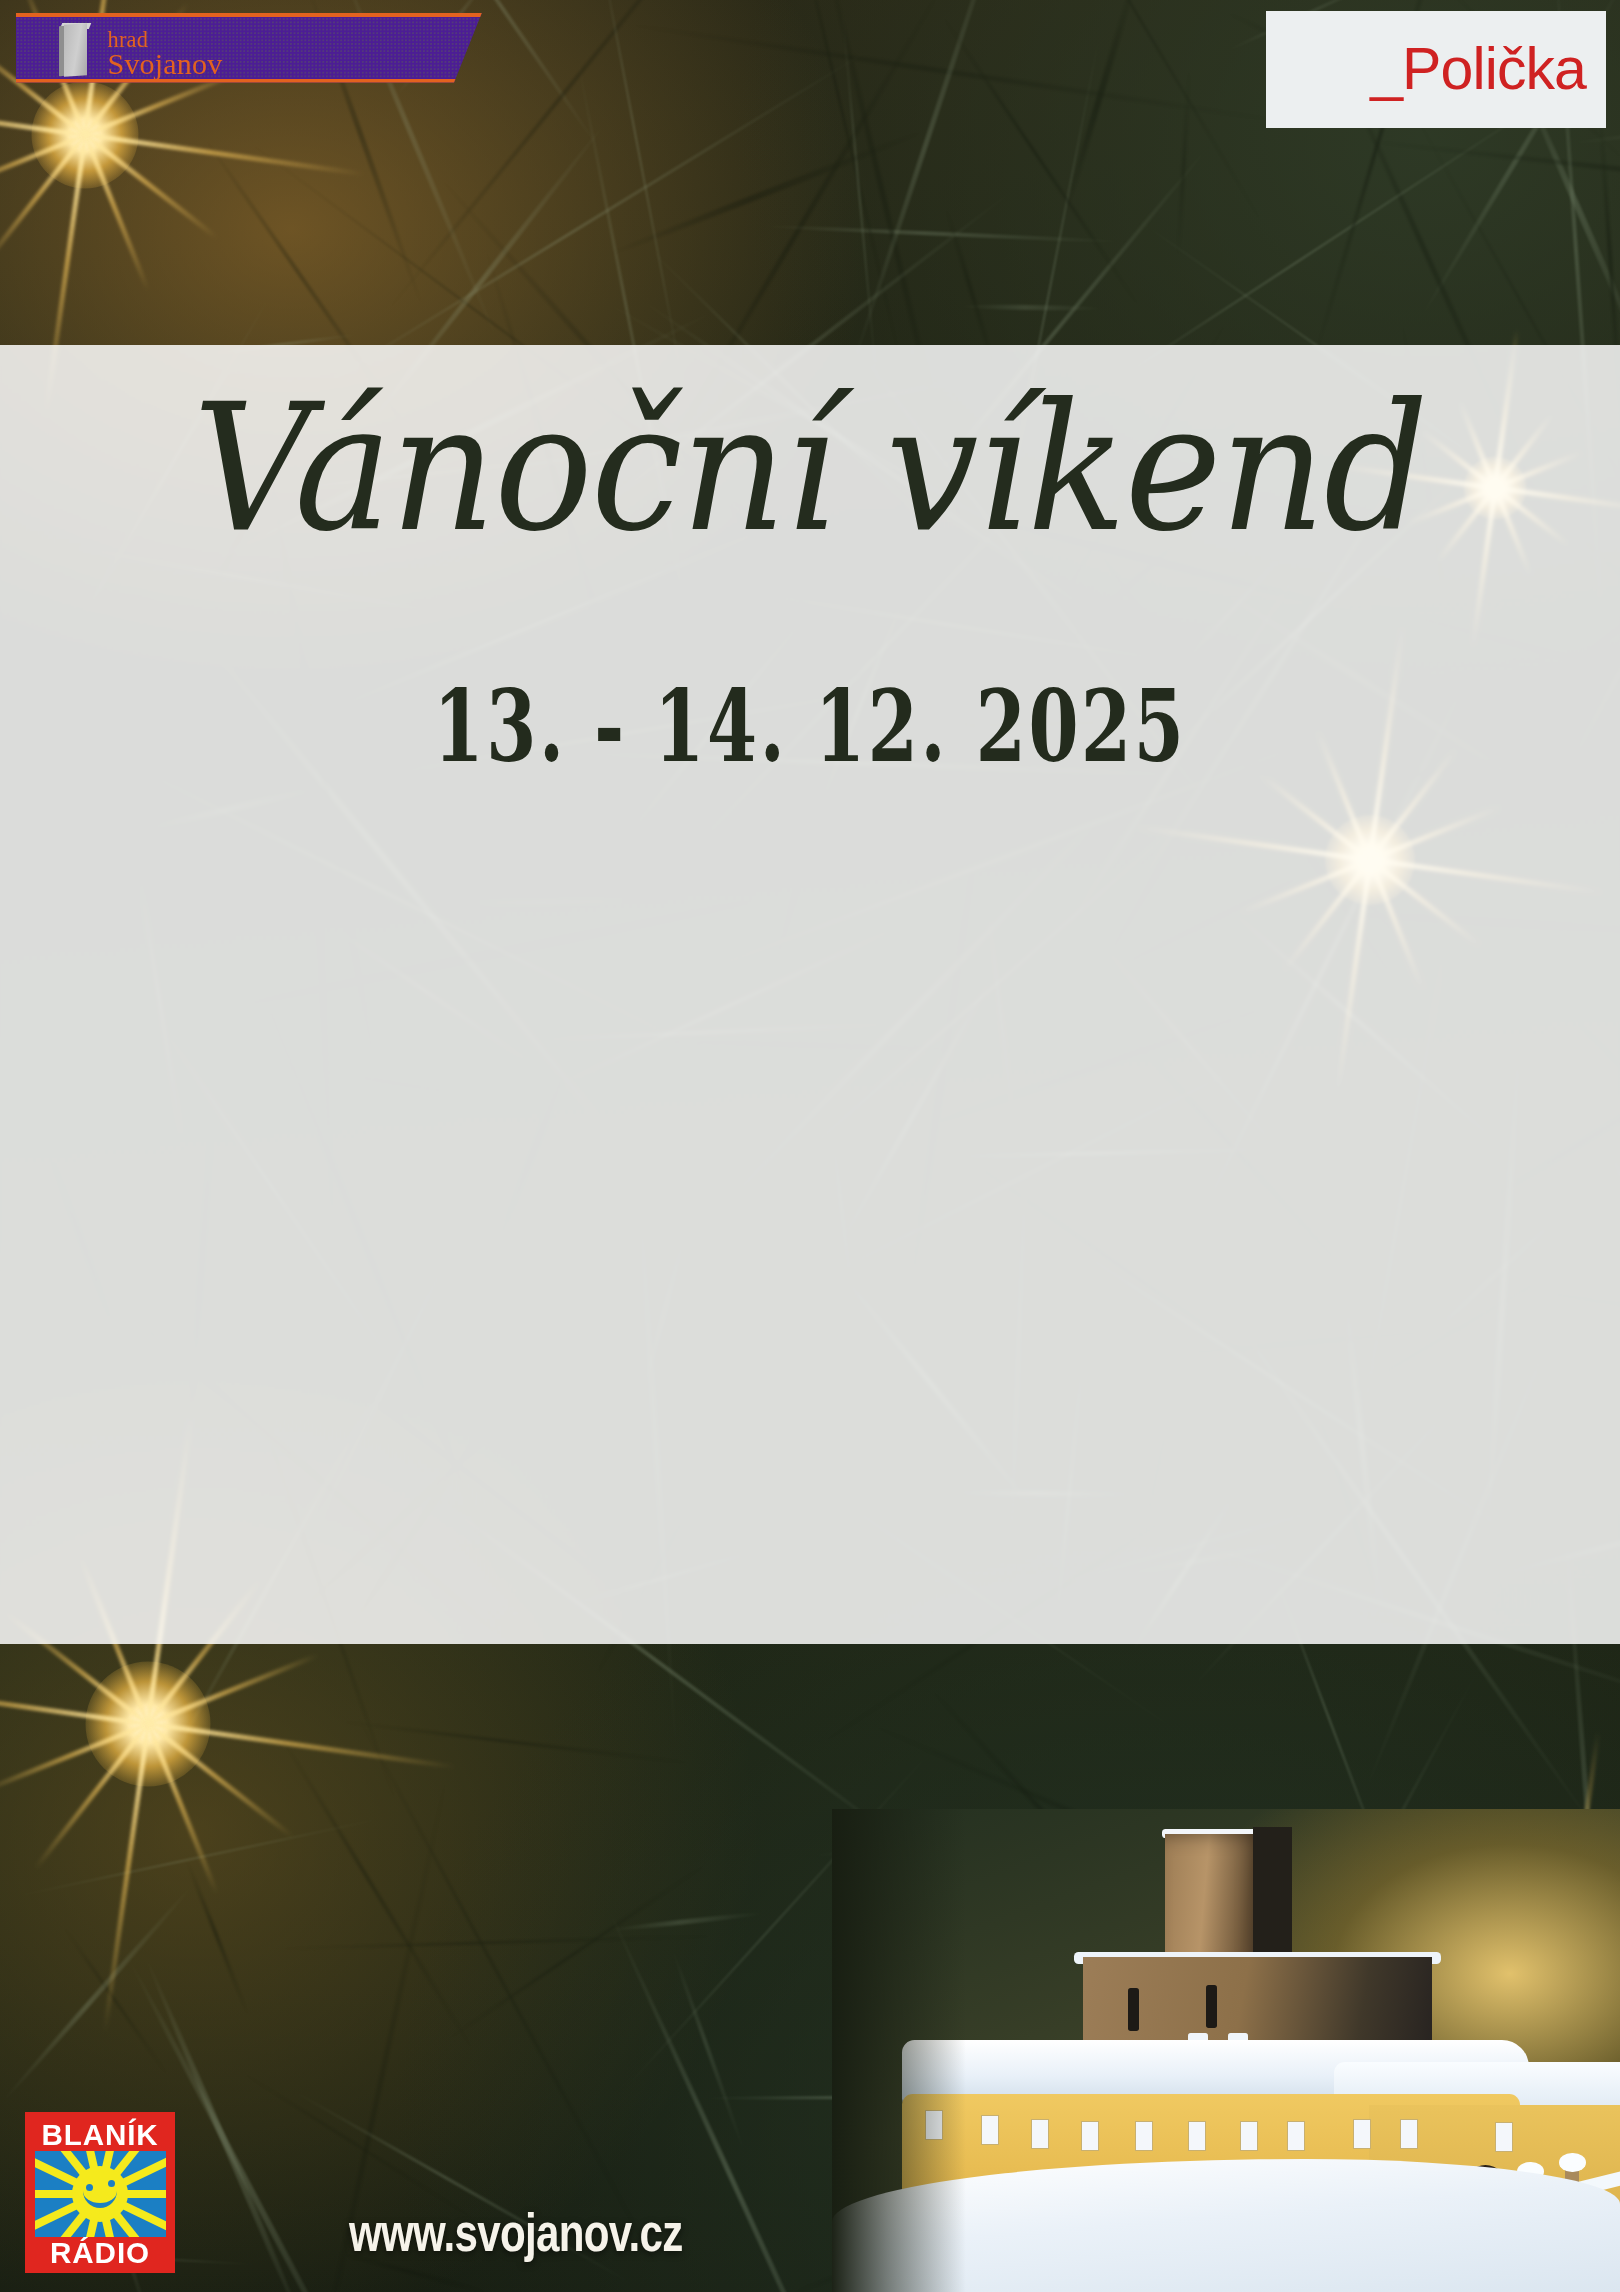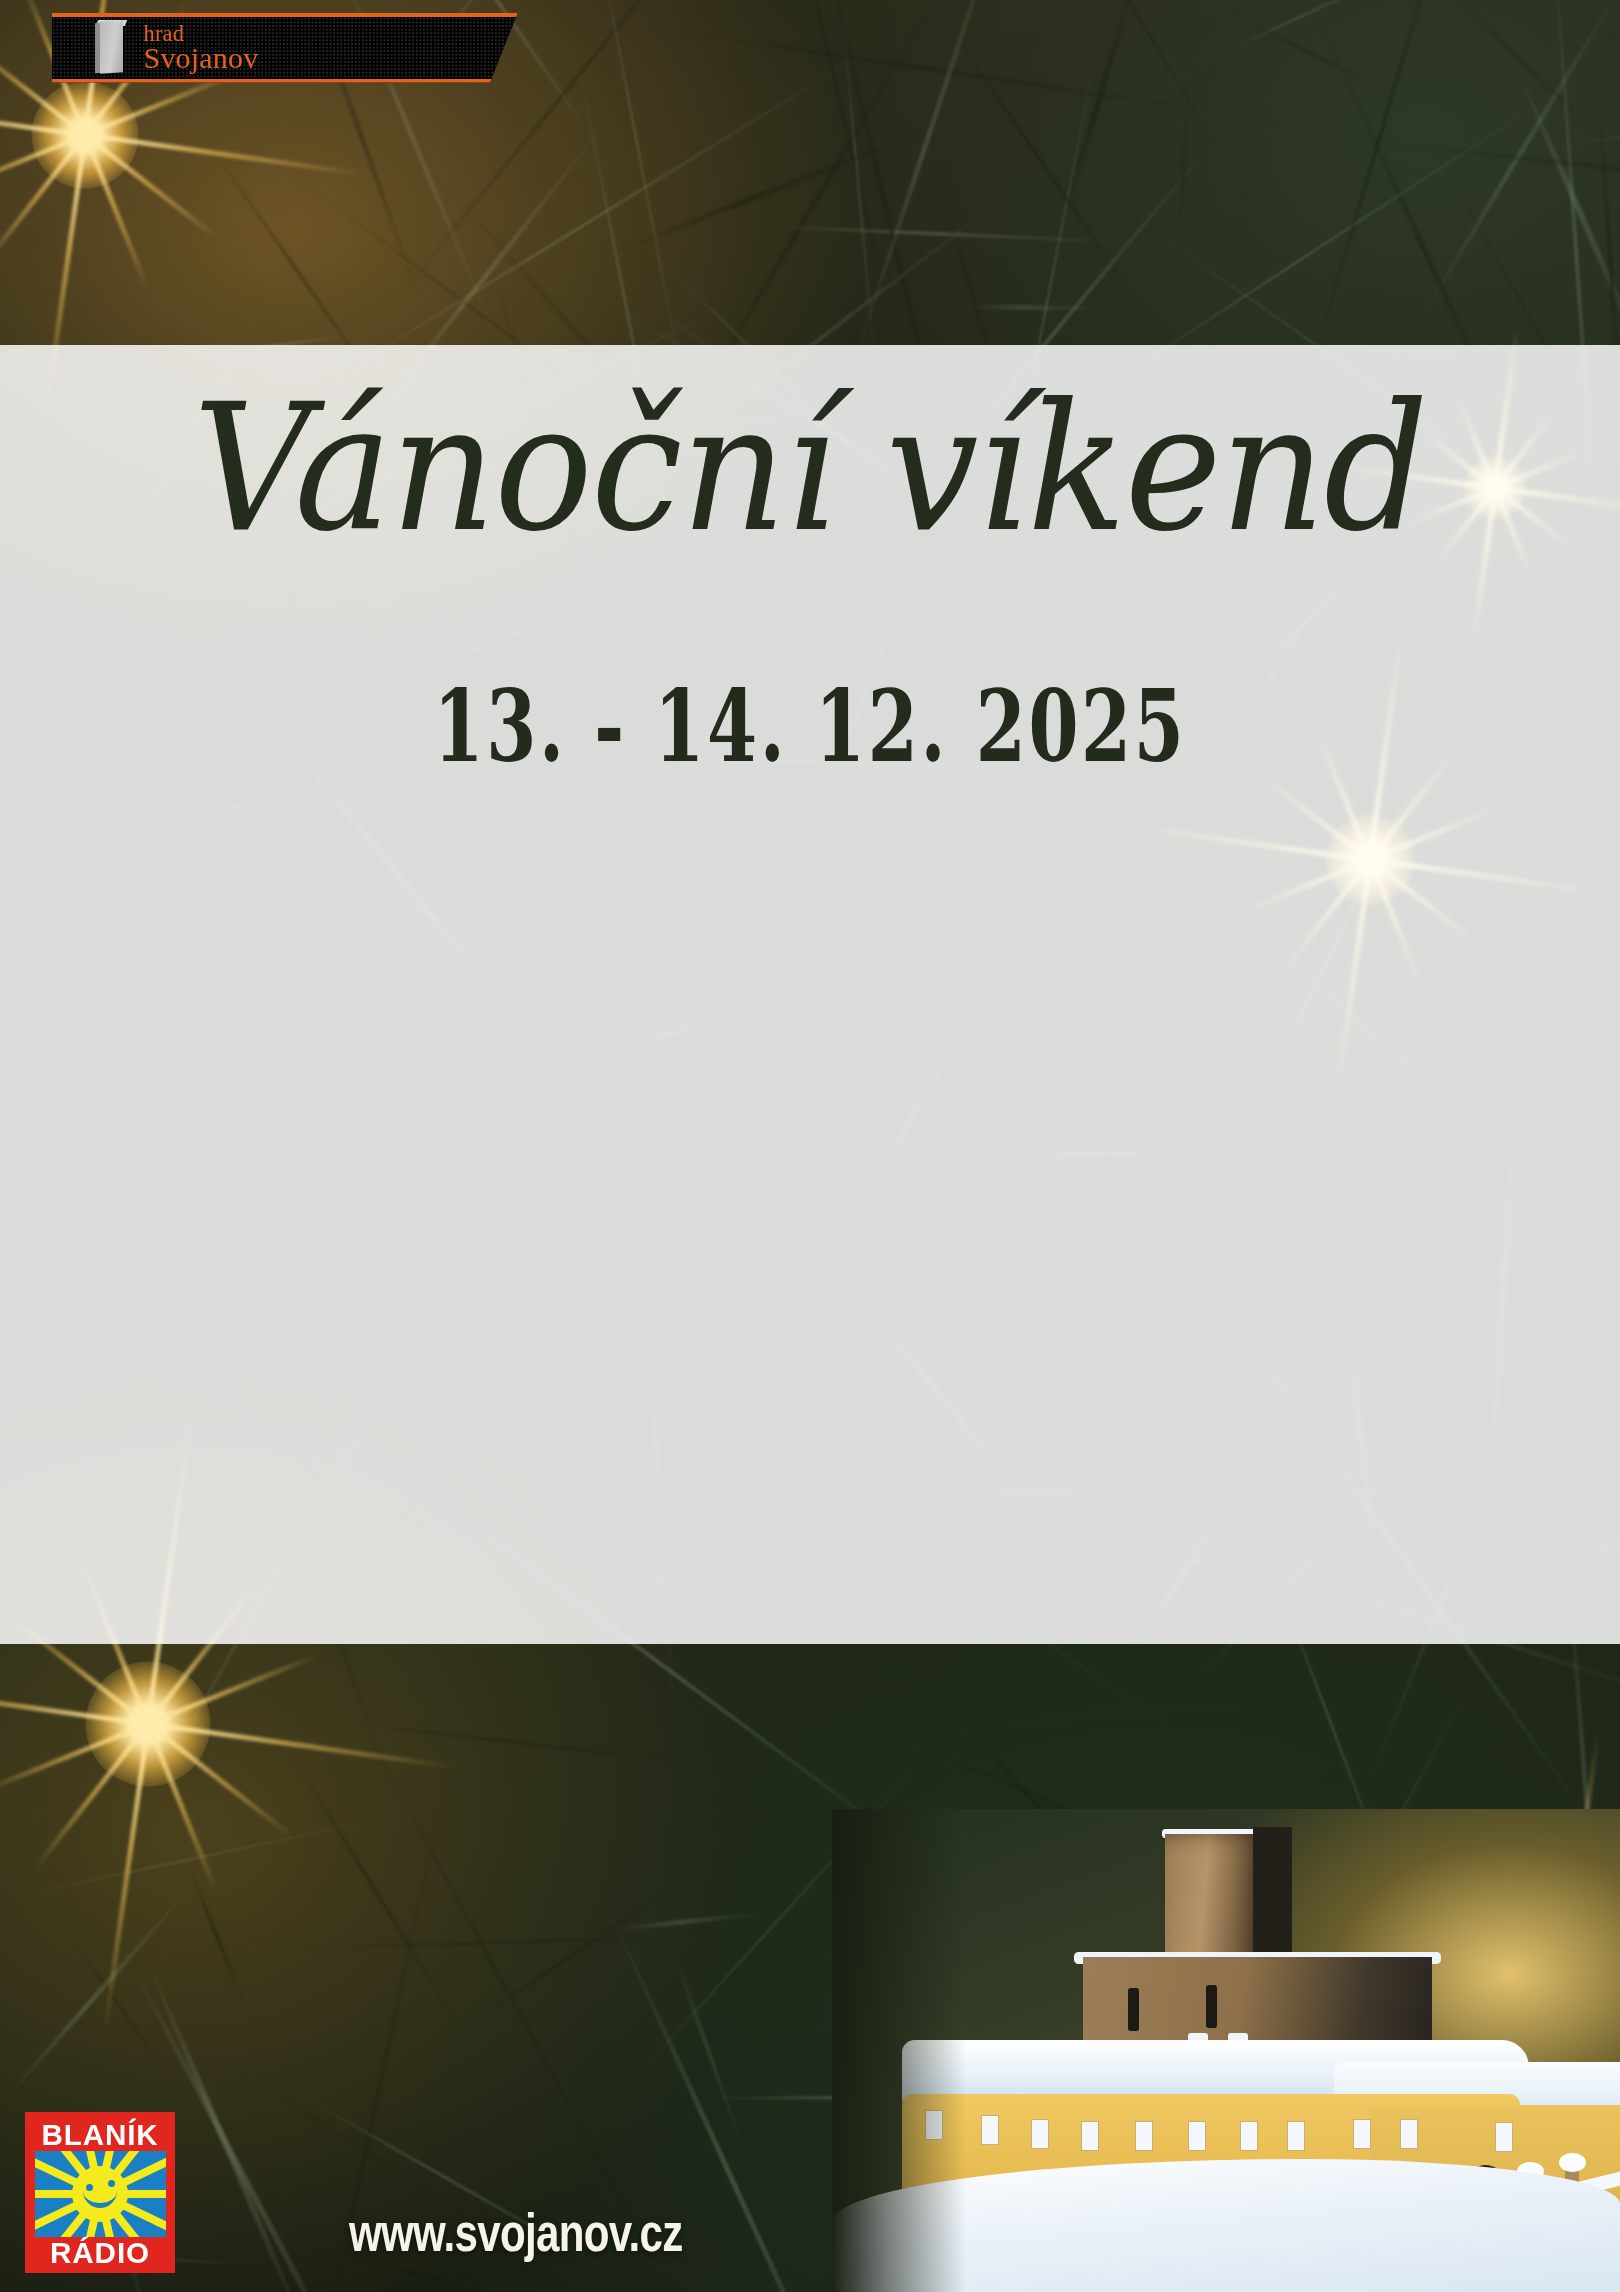--- a/index.html
+++ b/index.html
@@ -50,27 +50,26 @@
     transform-origin:0 50%;
     height:5.4px;
     background:linear-gradient(90deg,rgba(255,236,170,.95) 0%,rgba(255,205,95,.55) 45%,rgba(255,190,70,0) 100%);
     filter:blur(1.8px);
   }
 
   
   .logo-svojanov{
     position:absolute;left:16px;top:12.5px;
     width:466px;height:70px;
-    background:#000000;
+    background:#4c1d95;
     border-top:4.5px solid #e3621f;
     border-bottom:4.5px solid #e3621f;
     clip-path:polygon(0 0, 100% 0, 94% 100%, 0 100%);
-    display:flex;align-items:center;
+    display:flex;align-items:flex-end;
     overflow:hidden;
-    margin-left:36px;
   }
   .logo-svojanov .halftone{
     position:absolute;inset:0;
     background-image:radial-gradient(rgba(90,90,90,.55) 0.8px, transparent 0.9px);
     background-size:3.6px 3.6px;
     opacity:.85;
   }
   .logo-svojanov .mark{
     position:relative;margin-left:43px;width:36px;height:56px;flex:none;
   }
@@ -603,20 +602,23 @@
       <div class="top"></div>
         <div class="side"></div>
         <div class="face"></div>
     </div>
     <div class="words">
       <span class="w1">hrad</span>
       <span class="w2">Svojanov</span>
     </div>
   </div>
 
+  <div class="logo-policka">
+    <span class="txt">_Polička</span>
+  </div>
 
   <div class="panel">
     <div class="panel-content">
 
       <div class="title">Vánoční víkend</div>
 
       <div class="dates">13. - 14. 12. 2025</div>
 
 
     </div>

